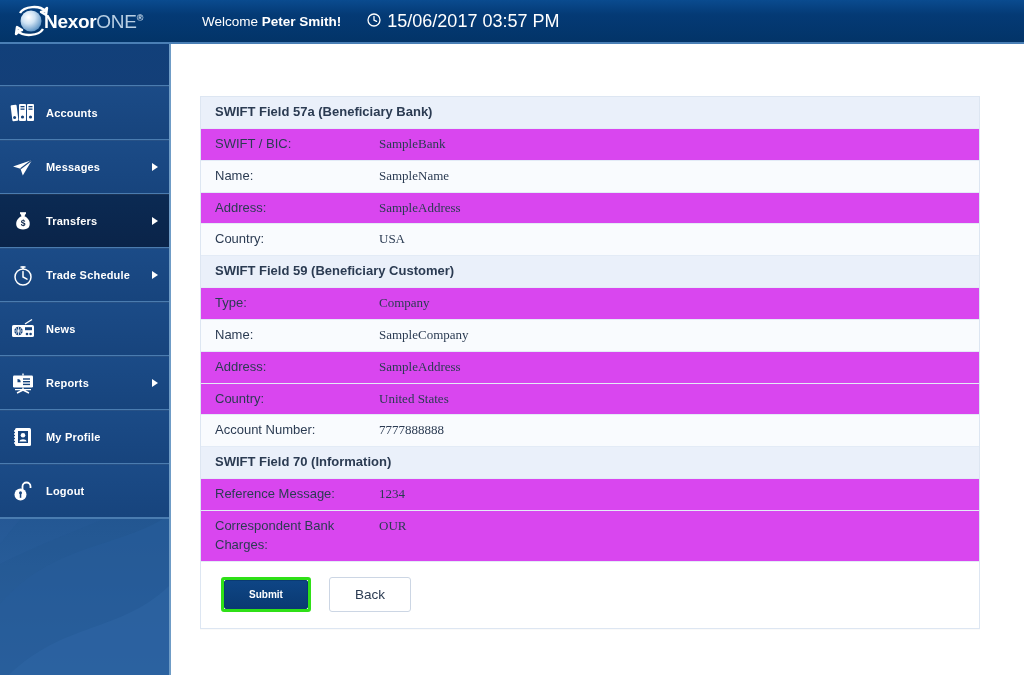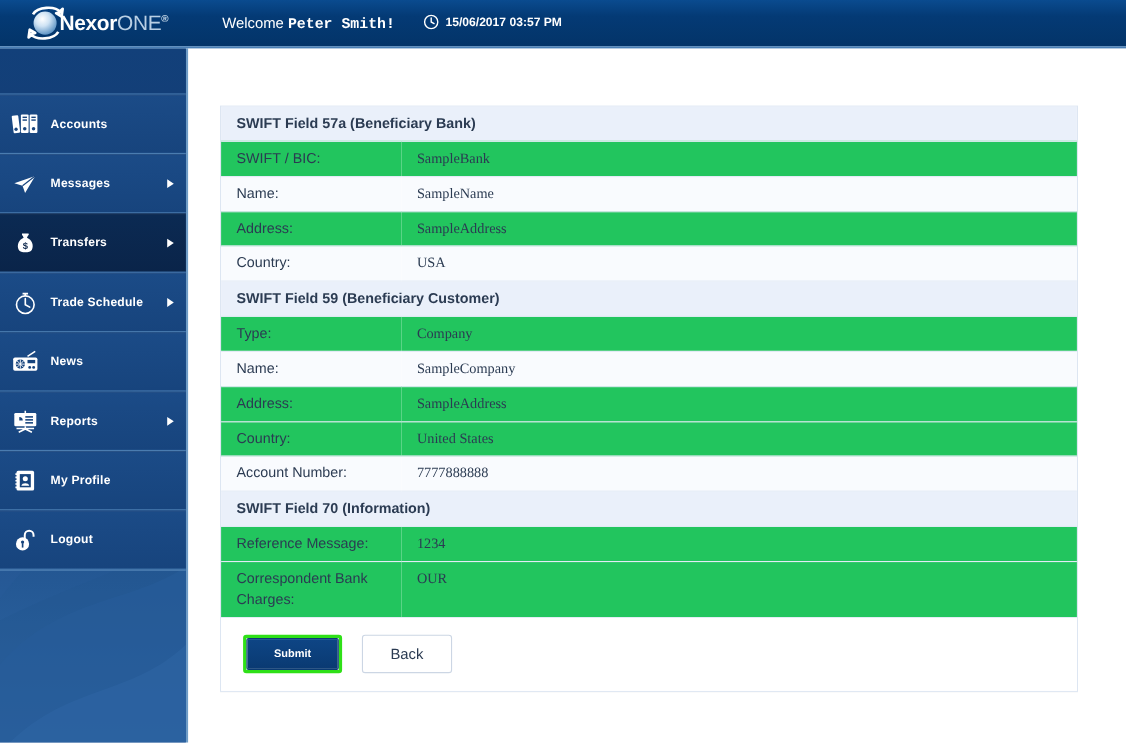--- a/index.html
+++ b/index.html
@@ -13,39 +13,39 @@
   
   #header {
     position: absolute; left: 0; top: 0; width: 1024px; height: 44px;
     background: linear-gradient(180deg, #0a4b8f 0%, #043a75 35%, #033468 100%);
     border-bottom: 2px solid #4a7fb5;
     display: flex; align-items: center;
     z-index: 30;
   }
   #logo-wrap {
     width: 180px; height: 44px;
-    display: flex; align-items: center; padding-left: 24px;
+    display: flex; align-items: center; padding-left: 14px;
     position: relative;
   }
   .logo-orb { position: relative; width: 36px; height: 34px; flex: 0 0 36px; }
   .logo-text {
     font-size: 19px; font-weight: bold; letter-spacing: -0.3px;
     color: #ffffff; margin-left: -6px; white-space: nowrap;
     line-height: 1;
   }
   .logo-text .one { color: #b9cfe4; font-weight: normal; }
   .logo-text .reg { font-size: 9px; vertical-align: super; color: #cfe0ef; }
 
   #welcome {
     color: #ffffff; font-size: 13.5px; margin-left: 22px; white-space: nowrap;
   }
-  #welcome .name { font-weight: bold; font-family: Liberation Mono, monospace; }
+  #welcome .name { font-weight: bold; }
   #datetime {
-    color: #ffffff; font-size: 11px; margin-left: 26px;
-    display: flex; align-items: center; gap: 6px; white-space: nowrap; font-weight: bold;
+    color: #ffffff; font-size: 18px; margin-left: 26px;
+    display: flex; align-items: center; gap: 6px; white-space: nowrap;
   }
 
   
   #sidebar {
     position: absolute; left: 0; top: 44px; width: 171px; height: 631px;
     background: linear-gradient(180deg, #1d4f8c 0%, #1a4a85 45%, #2a5e9c 100%);
     border-right: 2px solid #6f9cc6;
     overflow: hidden;
     z-index: 20;
   }
@@ -105,21 +105,21 @@
     border-bottom: 1px solid #e3ebf6;
     vertical-align: top;
     line-height: 1.45;
   }
   tr.section-row td {
     background: #eaf0fa;
     font-weight: bold; color: #1e2c42;
     padding-top: 7px; padding-bottom: 7px;
     border-bottom: 1px solid #dbe4f2;
   }
-  tr.data-row td { background: #22c55e; }
+  tr.data-row td { background: #d946ef; }
   tr.data-row.alt td { background: #f9fbfe; }
   td.label-cell { width: 164px; }
   td.value-cell { color: #344356; font-family: Liberation Serif, serif; }
 
   #actions {
     background: #ffffff;
     padding: 14px 0 16px 20px;
     display: flex; align-items: center; gap: 12px;
     border-top: 1px solid #ffffff;
   }

